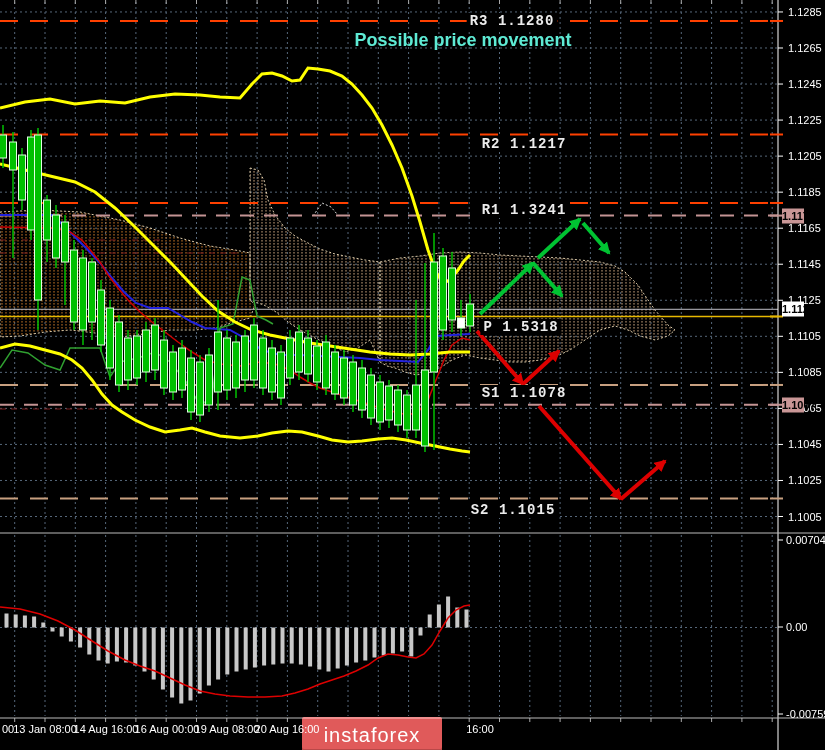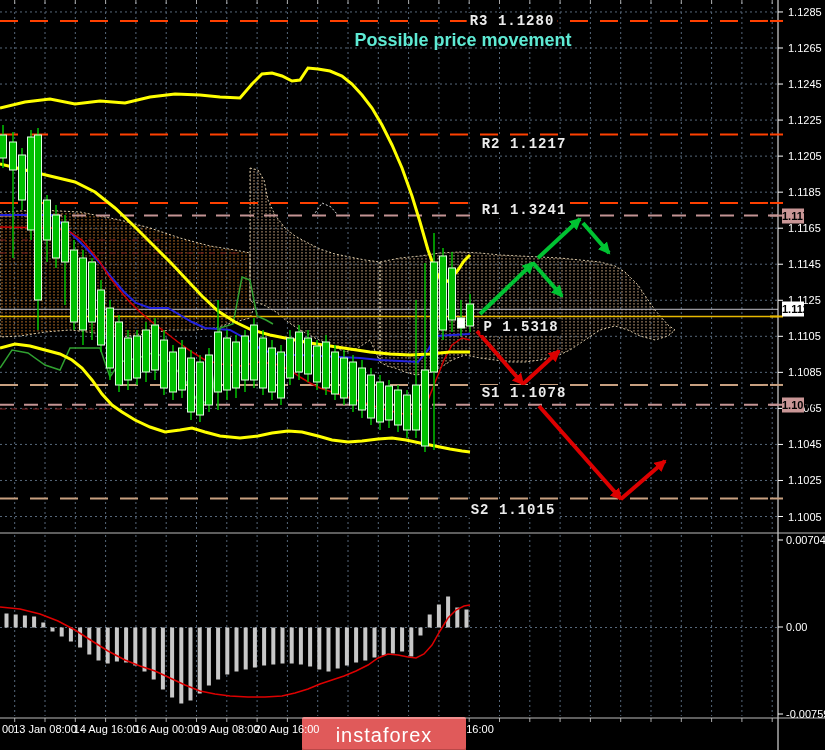--- a/index.html
+++ b/index.html
@@ -388,21 +388,21 @@
       <line x1="770" y1="498.4903000000013" x2="783" y2="498.4903000000013" stroke="#c8a080" stroke-width="2"></line>
       <line x1="770" y1="215.57944000000134" x2="783" y2="215.57944000000134" stroke="#c49494" stroke-width="2"></line>
       <line x1="770" y1="404.78733999999895" x2="783" y2="404.78733999999895" stroke="#c49494" stroke-width="2"></line>
       <line x1="770" y1="316.4903200000008" x2="783" y2="316.4903200000008" stroke="#e6b800" stroke-width="2"></line>
       <line x1="778" y1="540" x2="783" y2="540" stroke="#fff"></line>
       <line x1="778" y1="627" x2="783" y2="627" stroke="#fff"></line>
       <line x1="778" y1="714" x2="783" y2="714" stroke="#fff"></line>
     </svg>
   <div id="labels">
     <div id="annotation" style="left: 463px; top: 40px; color: #5eead4;">Possible price movement</div>
-    <div id="logo" style="left: 302px; top: 717px; width: 164px; height: 32px; background: rgb(224, 90, 90); line-height: 32px;">instaforex</div>
+    <div id="logo" style="left: 302px; top: 717px; width: 140px; height: 32px; background: rgb(224, 90, 90); line-height: 32px;">instaforex</div>
   <div class="lbl axis-lbl" style="top: 11.9557px;">1.1285</div>
       <div class="lbl axis-lbl" style="top: 47.9953px;">1.1265</div>
       <div class="lbl axis-lbl" style="top: 84.0349px;">1.1245</div>
       <div class="lbl axis-lbl" style="top: 120.074px;">1.1225</div>
       <div class="lbl axis-lbl" style="top: 156.114px;">1.1205</div>
       <div class="lbl axis-lbl" style="top: 192.154px;">1.1185</div>
       <div class="lbl axis-lbl" style="top: 228.193px;">1.1165</div>
       <div class="lbl axis-lbl" style="top: 264.233px;">1.1145</div>
       <div class="lbl axis-lbl" style="top: 300.272px;">1.1125</div>
       <div class="lbl axis-lbl" style="top: 336.312px;">1.1105</div>

